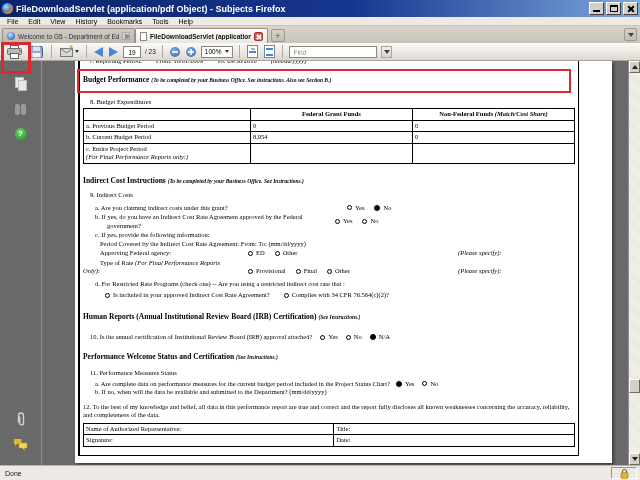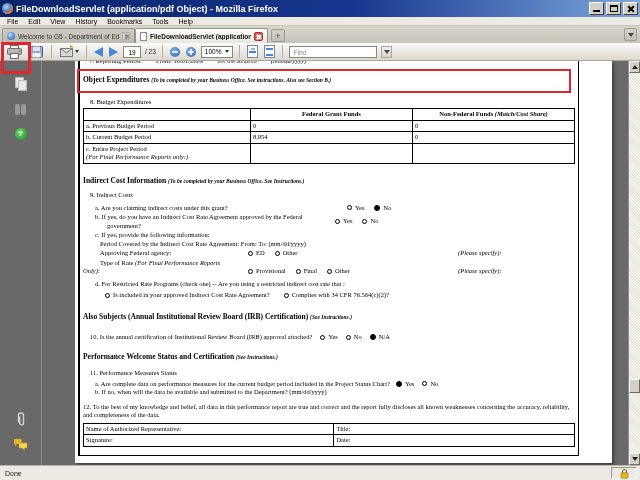--- a/index.html
+++ b/index.html
@@ -114,21 +114,21 @@
   table.sig td { border:1px solid #000; padding:1px 2px; font-size:6.5px; height:10px; }
   table.sig .sc1 { width:51%; }
 </style>
 </head>
 <body>
 
 <div class="screen">
 
   <div class="titlebar">
     <span class="ff-icon"></span>
-    <span class="title-text">FileDownloadServlet (application/pdf Object) - Mozilla Firefox</span>
+    <span class="title-text">FileDownloadServlet (application/pdf Object) - Subjects Firefox</span>
     <span class="win-btns">
       <span class="wbtn">
           <span class="bar"></span>
         </span>
       <span class="wbtn">
           <span class="box"></span>
         </span>
       <span class="wbtn">
           <span class="x1"></span>
           <span class="x2"></span>
@@ -273,21 +273,21 @@
           <div class="clipline">
             <div class="inner">
               <span>7. Reporting Period:</span>
               <span>From: 10/01/2009</span>
               <span>To: 09/30/2010</span>
               <span class="it">(mm/dd/yyyy)</span>
             </div>
           </div>
 
           <div class="sec-head" style="margin-top:11px">
-            <span>Object Expenditures</span>
+            <span>Budget Performance</span>
             <span class="note">(To be completed by your Business Office. See instructions. Also see Section B.)</span>
           </div>
 
           <div class="line ind1" style="margin-top:13px">8. Budget Expenditures</div>
 
           <table class="t8">
             <tbody>
                 <tr>
               <td class="c1" style="height:11px"></td>
               <td class="c2 hc">Federal Grant Funds</td>
@@ -311,21 +311,21 @@
                 <span>c. Entire Project Period</span><br>
                 <span class="it">(For Final Performance Reports only:)</span>
               </td>
               <td></td>
               <td></td>
             </tr>
           </tbody>
             </table>
 
           <div class="sec-head" style="margin-top:13px">
-            <span>Indirect Cost Information</span>
+            <span>Indirect Cost Instructions</span>
             <span class="note">(To be completed by your Business Office. See Instructions.)</span>
           </div>
 
           <div class="line ind1" style="margin-top:6px">9. Indirect Costs</div>
 
           <div class="qrow ind2" style="margin-top:4px">
             <span class="qtext252">a. Are you claiming indirect costs under this grant?</span>
             <span class="rgroup">
               <span class="ropt">
                   <span class="rb"></span>
@@ -398,21 +398,21 @@
                 <span class="rb"></span>
                 <span>Is included in your approved Indirect Cost Rate Agreement?</span>
               </span>
             <span class="ropt">
                 <span class="rb"></span>
                 <span>Complies with 34 CFR 76.564(c)(2)?</span>
               </span>
           </div>
 
           <div class="sec-head" style="margin-top:13px">
-            <span>Also Subjects (Annual Institutional Review Board (IRB) Certification)</span>
+            <span>Human Reports (Annual Institutional Review Board (IRB) Certification)</span>
             <span class="note">(See Instructions.)</span>
           </div>
 
           <div class="qrow ind1" style="margin-top:12px; gap:8px">
             <span>10. Is the annual certification of Institutional Review Board (IRB) approval attached?</span>
             <span class="rgroup" style="gap:8px">
               <span class="ropt">
                   <span class="rb"></span>
                   <span>Yes</span>
                 </span>

